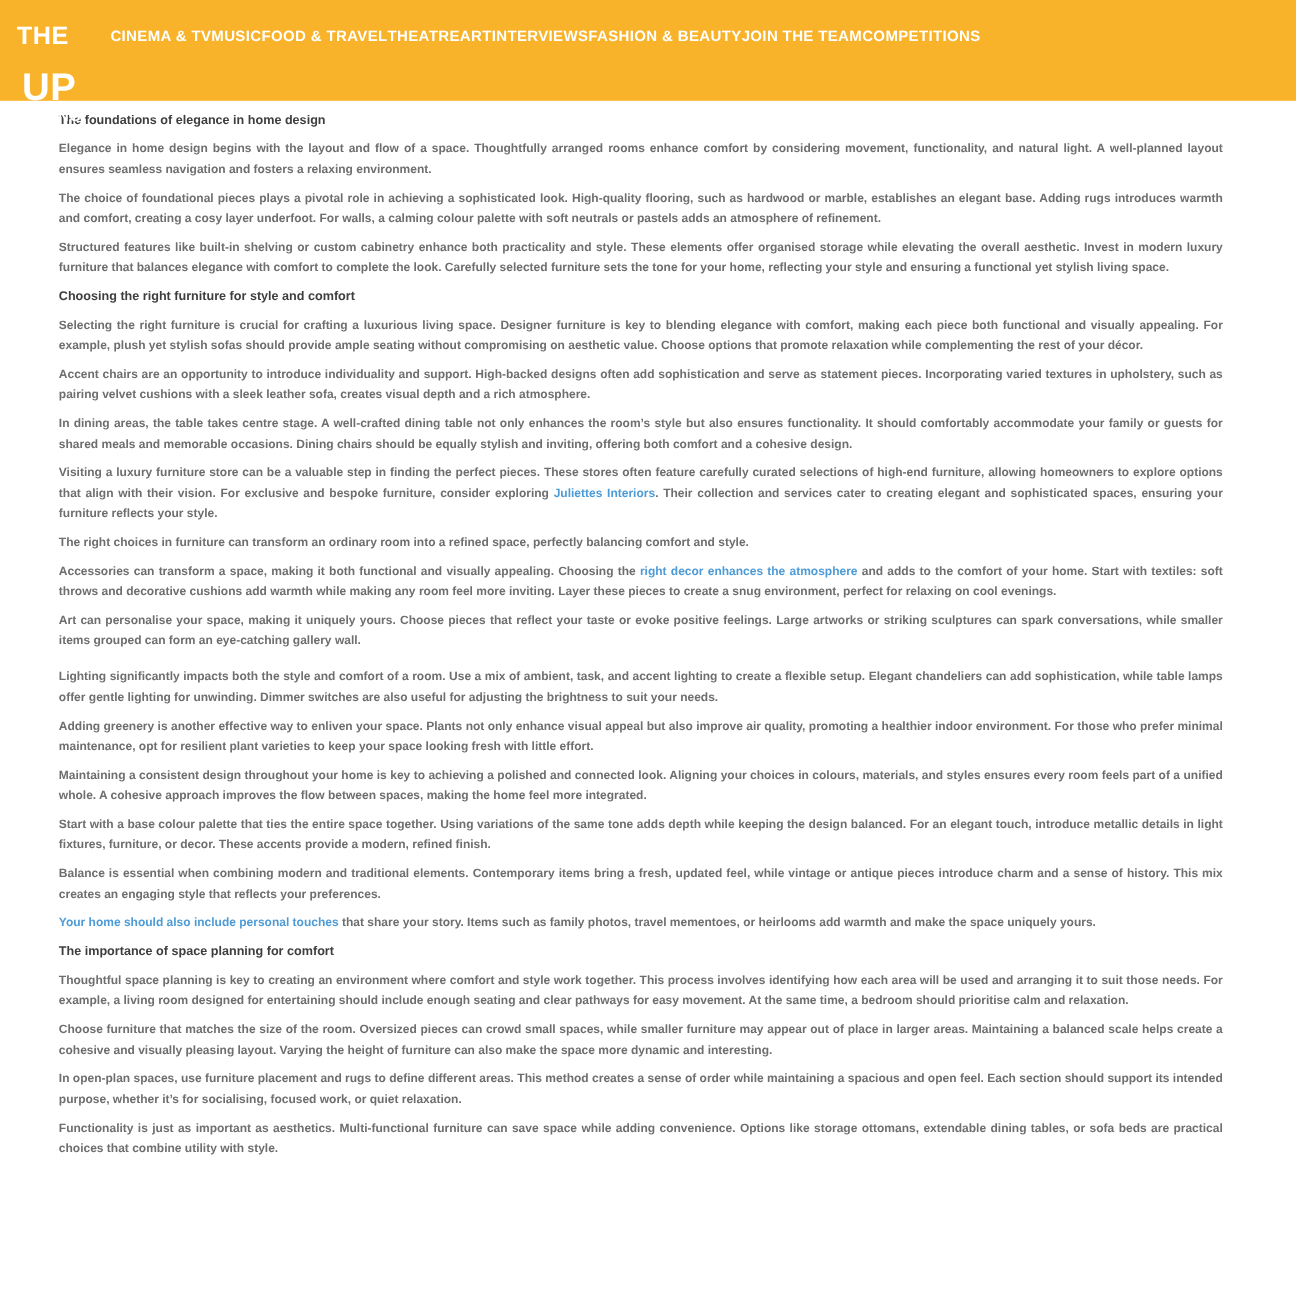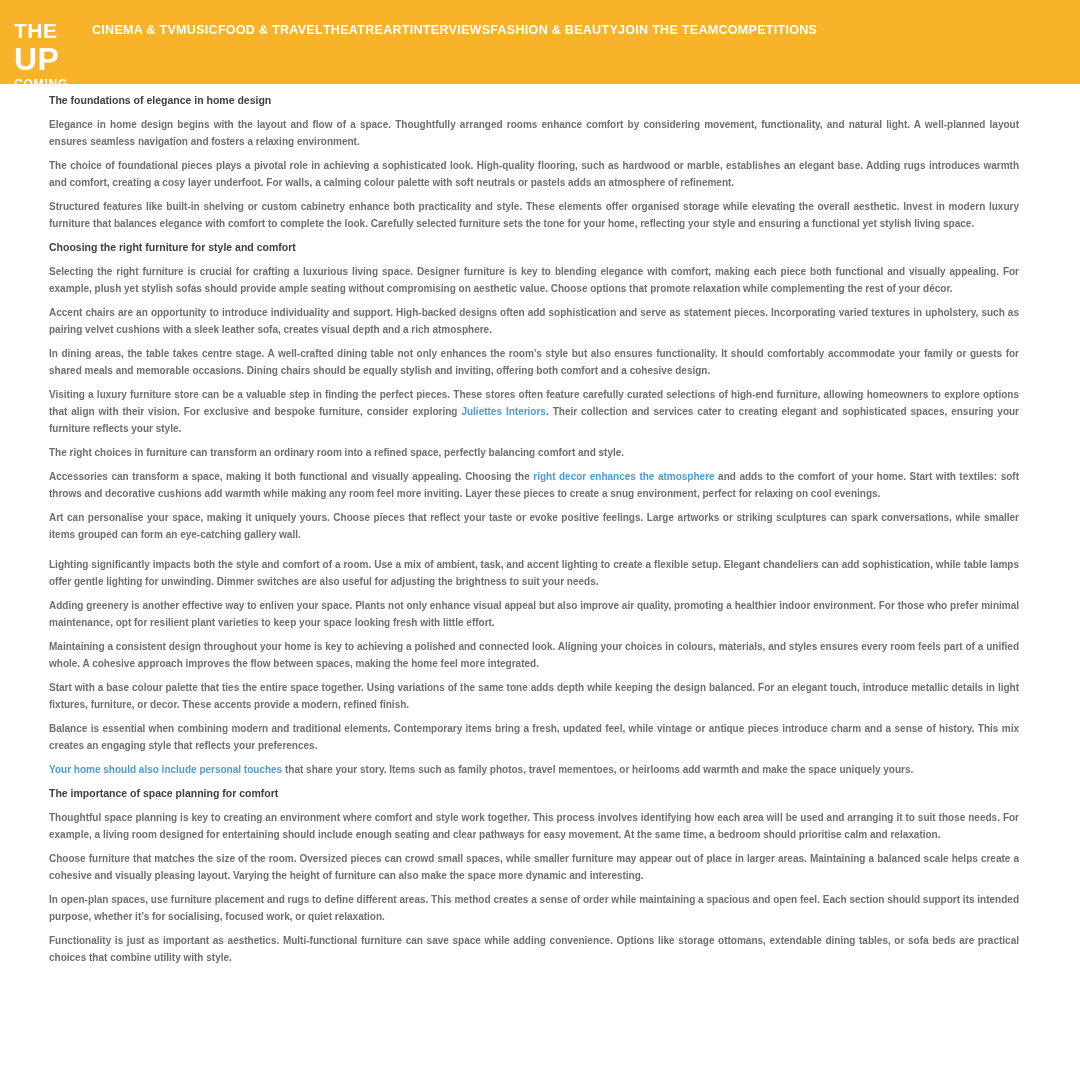--- a/index.html
+++ b/index.html
@@ -14,21 +14,21 @@
     position: relative;
     width: 100%; height: 84px;
     background: #F9B32B;
   }
   .logo {
     position: absolute; left: 14px; top: 20px;
     color: #ffffff; font-weight: bold; cursor: pointer;
     line-height: 1;
   }
   .logo-line1 { font-size: 21px; letter-spacing: 0.5px; }
-  .logo-line2 { font-size: 32px; margin-top: 2px; letter-spacing: 0.5px; }
+  .logo-line2 { font-size: 32px; margin-top: 15px; letter-spacing: 0.5px; text-align: center; }
   .logo-line3 { font-size: 12px; margin-top: 3px; letter-spacing: 0.8px; }
   .main-nav {
     position: absolute; left: 92px; top: 0; height: 60px; right: 10px;
     display: flex; align-items: center; gap: 0;
   }
   .nav-item {
     color: #ffffff; font-weight: bold; font-size: 12.5px;
     letter-spacing: 0.3px; white-space: nowrap; cursor: pointer;
   }
   

